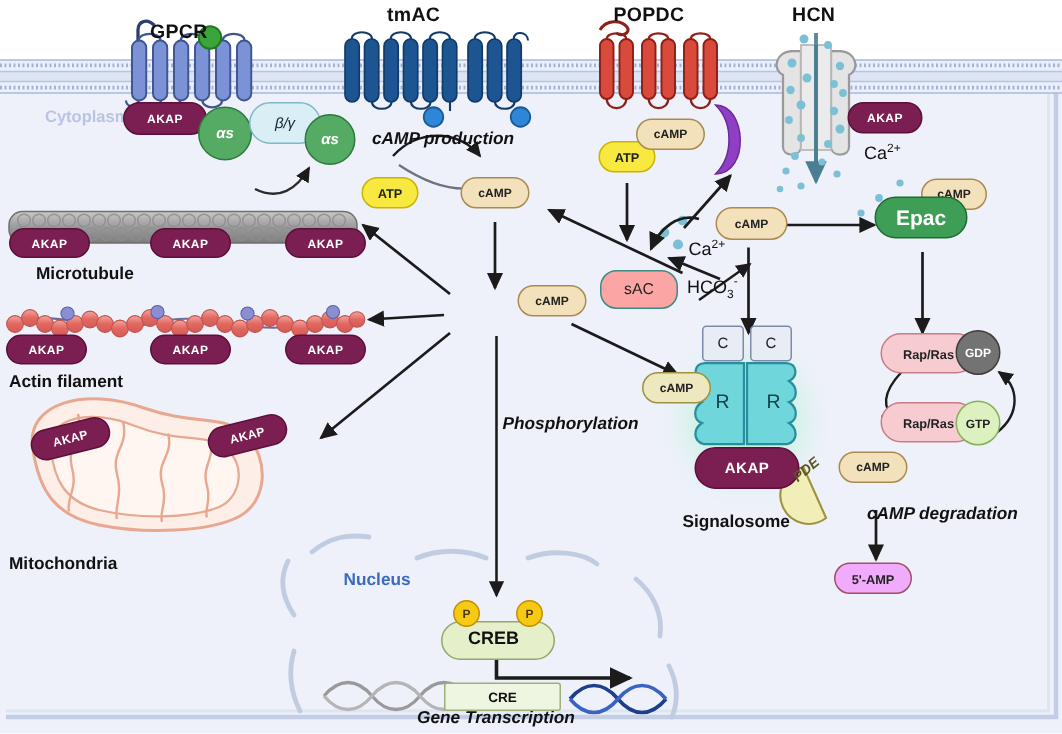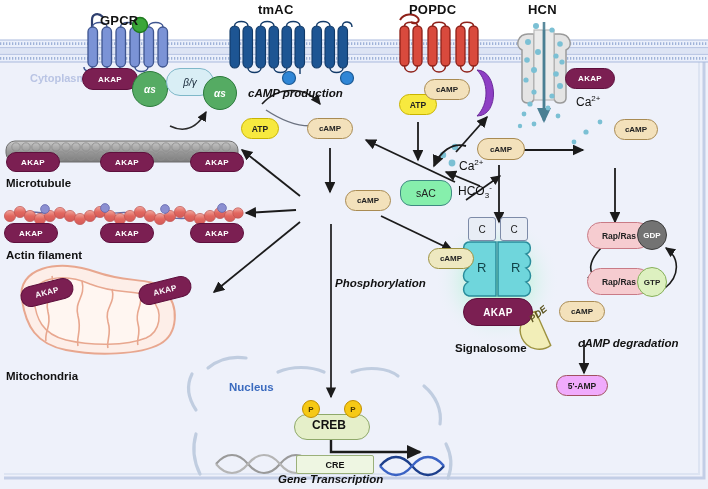--- a/index.html
+++ b/index.html
@@ -17,21 +17,21 @@
   .nuc{font-weight:bold;font-size:11.5px;color:#3b6bbf;}
   .ion{font-size:12px;color:#111;}
   .ion sup{font-size:8px;}
   .ion sub{font-size:8px;}
   .pill{position:absolute;display:flex;align-items:center;justify-content:center;box-sizing:border-box;}
   .akap{background:#7b1f52;border:1.2px solid #5d0f3c;color:#fff;font-weight:bold;border-radius:999px;font-size:8px;letter-spacing:.3px;}
   .atp{background:#f7e93f;border:1.3px solid #c9b400;color:#222;font-weight:bold;border-radius:999px;font-size:8.5px;}
   .camp{background:#f3e1bb;border:1.3px solid #a98b52;color:#222;font-weight:bold;border-radius:999px;font-size:8px;}
   .campg{background:#eee8c0;border:1.3px solid #9d9240;color:#222;font-weight:bold;border-radius:999px;font-size:8px;}
   .greenbox{background:#3e9e55;border:1.6px solid #1f6b33;color:#fff;font-weight:bold;border-radius:14px;font-size:14px;}
-  .sacbox{background:#86efac;border:1.4px solid #3f8a82;color:#222;border-radius:11px;font-size:10.5px;}
+  .sacbox{background:#fca5a5;border:1.4px solid #3f8a82;color:#222;border-radius:11px;font-size:10.5px;}
   .csub{background:#e8edf5;border:1.3px solid #7d8ba8;color:#222;border-radius:3px;font-size:10px;}
   .raprasp{background:#f6ccd0;border:1.3px solid #c97b86;color:#222;font-weight:bold;border-radius:999px;font-size:8.5px;}
   .gdp{background:#737373;border:1.3px solid #3d3d3d;color:#fff;font-weight:bold;border-radius:999px;font-size:8px;}
   .gtp{background:#ddf0c0;border:1.3px solid #86b05a;color:#222;font-weight:bold;border-radius:999px;font-size:8px;}
   .amp{background:#f0abfc;border:1.4px solid #a05060;color:#222;font-weight:bold;border-radius:999px;font-size:8.5px;}
   .cre{background:#eef6e2;border:1.3px solid #9bb07a;color:#111;font-weight:bold;border-radius:2px;font-size:9px;}
   .creb{color:#111;font-weight:bold;font-size:12px;}
   .pcirc{background:#f6c915;border:1.4px solid #c29000;color:#4a3800;font-weight:bold;border-radius:999px;font-size:8px;}
   .alpha{background:#55ab63;border:1.5px solid #2c7a3c;color:#fff;font-weight:bold;border-radius:999px;font-style:italic;font-size:10px;}
   .bg{background:#d9eef5;border:1.5px solid #7fb8c9;color:#123;border-radius:999px;font-style:italic;font-size:10px;}
@@ -421,33 +421,34 @@
     <span>Ca</span><sup>2+</sup>
   </div>
   <div class="lbl ion" style="left:459px;top:158px;">
     <span>Ca</span><sup>2+</sup>
   </div>
   <div class="lbl ion" style="left:458px;top:183px;">
     <span>HCO</span><sub>3</sub><sup>-</sup>
   </div>
 
   <div class="pill sacbox" style="left:400px;top:180px;width:52px;height:26px;">sAC</div>
+  <div class="pill greenbox" style="left:583px;top:131px;width:62px;height:28px;">Epac</div>
 
   <div class="pill akap" style="left:6px;top:152px;width:54px;height:20px;">AKAP</div>
   <div class="pill akap" style="left:100px;top:152px;width:54px;height:20px;">AKAP</div>
   <div class="pill akap" style="left:190px;top:152px;width:54px;height:20px;">AKAP</div>
 
   <div class="pill akap" style="left:4px;top:223px;width:54px;height:20px;">AKAP</div>
   <div class="pill akap" style="left:100px;top:223px;width:54px;height:20px;">AKAP</div>
   <div class="pill akap" style="left:190px;top:223px;width:54px;height:20px;">AKAP</div>
 
   <div class="pill akap" style="left:20px;top:282px;width:54px;height:21px;transform:rotate(-14deg);">AKAP</div>
   <div class="pill akap" style="left:138px;top:280px;width:54px;height:21px;transform:rotate(-14deg);">AKAP</div>
 
-  <div class="lbl organelle" style="left:6px;top:177px;">Microtubule</div>
+  <div class="lbl organelle" style="left:24px;top:177px;">Microtubule</div>
   <div class="lbl organelle" style="left:6px;top:249px;">Actin filament</div>
   <div class="lbl organelle" style="left:6px;top:370px;">Mitochondria</div>
 
   <div class="pill csub" style="left:468px;top:217px;width:28px;height:24px;">C</div>
   <div class="pill csub" style="left:500px;top:217px;width:28px;height:24px;">C</div>
   <div class="lbl" style="left:477px;top:260px;font-size:13px;color:#12454b;">R</div>
   <div class="lbl" style="left:511px;top:260px;font-size:13px;color:#12454b;">R</div>
   <div class="pill akap" style="left:463px;top:298px;width:70px;height:28px;font-size:10px;">AKAP</div>
   <div class="lbl pde" style="left:528px;top:308px;transform:rotate(-40deg);">PDE</div>
   <div class="lbl signal" style="left:455px;top:342px;">Signalosome</div>

